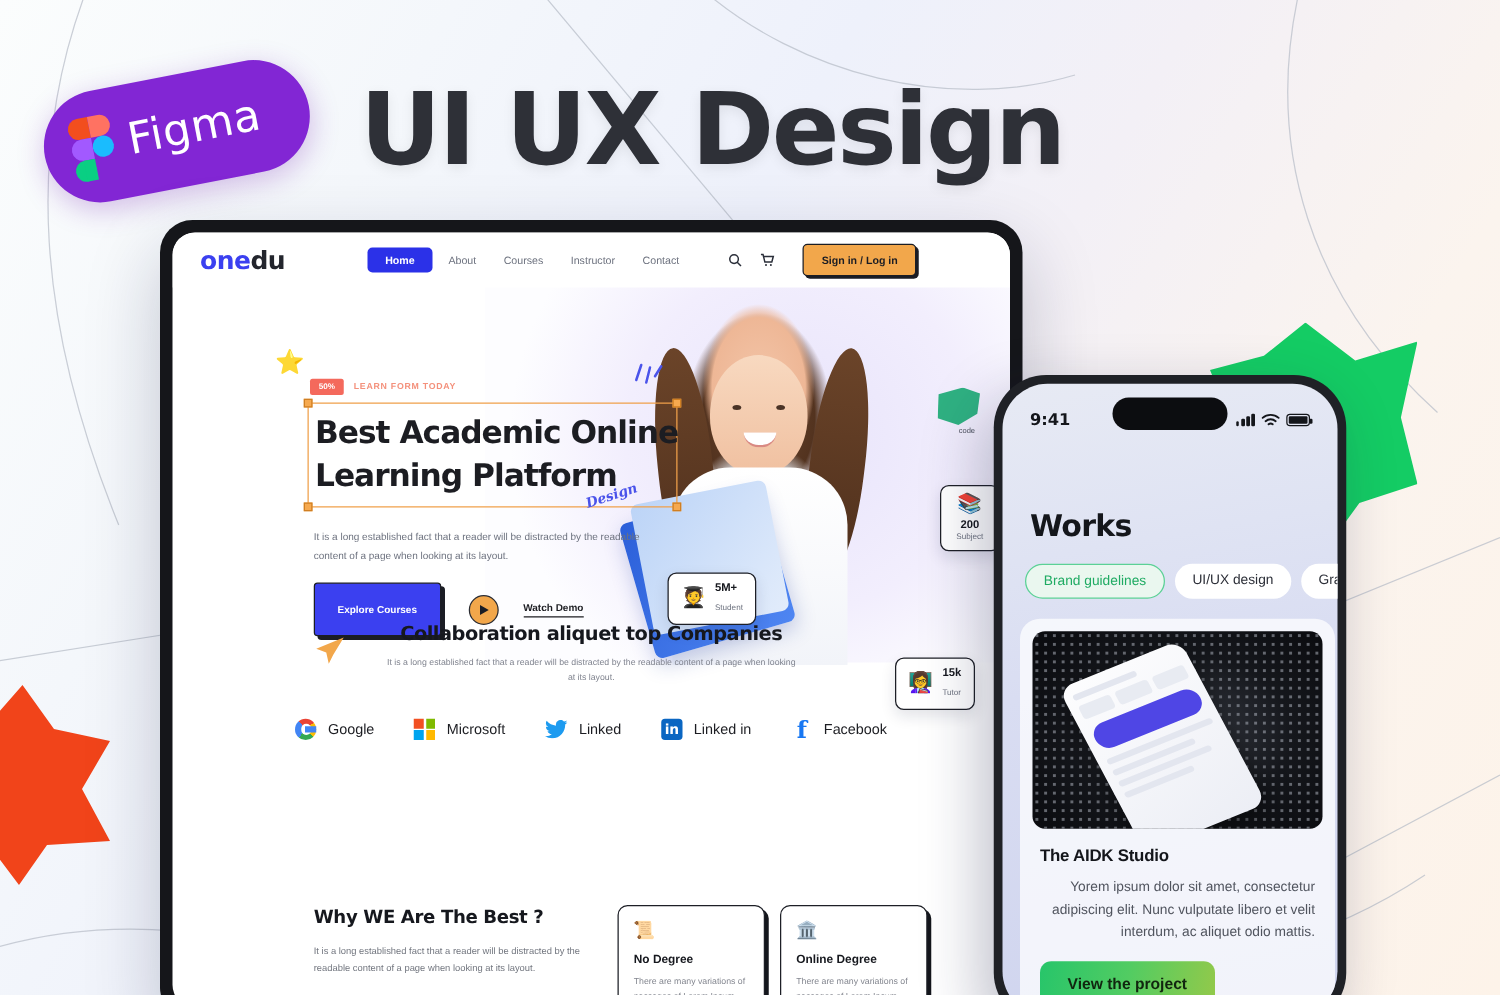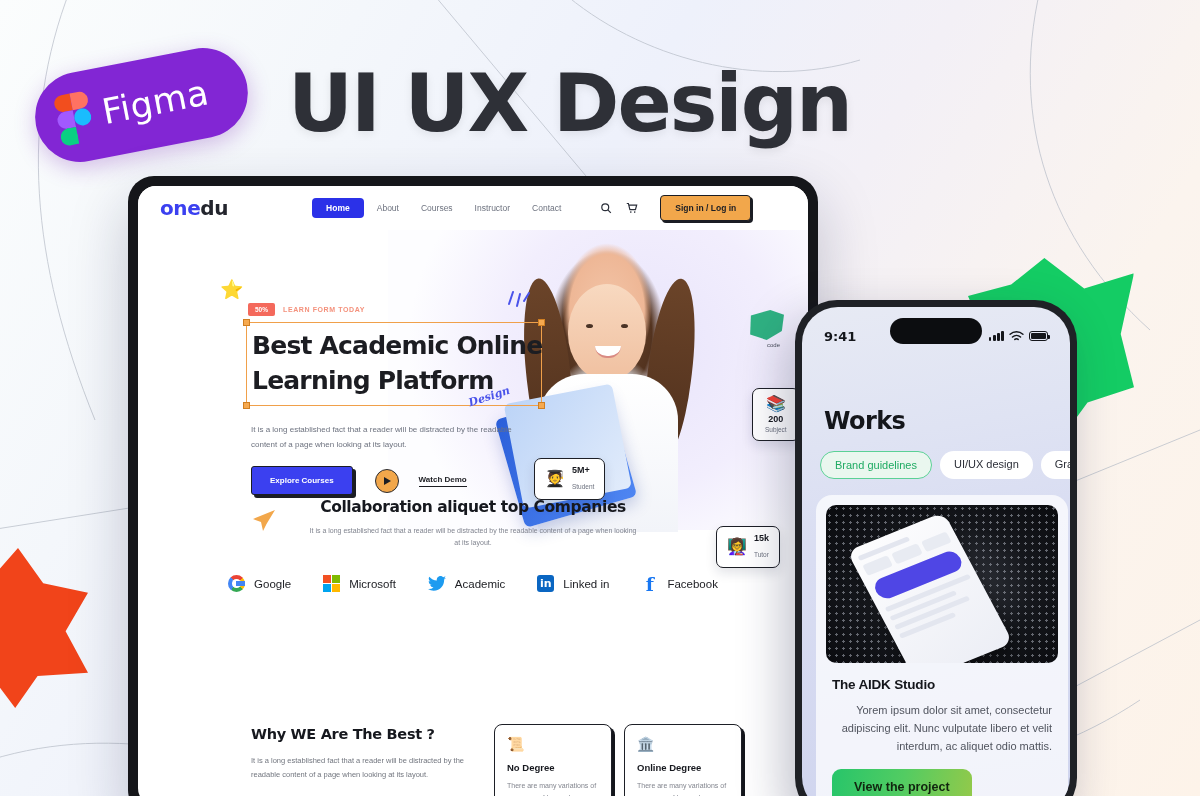--- a/index.html
+++ b/index.html
@@ -76,21 +76,21 @@
   }
 
   
   .nav {
     height:44px; display:flex; align-items:center; padding:0 16px 0 22px; gap:0;
     background:#fff;
   }
   .logo { font-size:20px; font-weight:bold; font-family:"DejaVu Sans",sans-serif; letter-spacing:-.4px;}
   .logo .one { color:#3b40f0; }
   .logo .du  { color:#23252d; }
-  .nav-links { display:flex; align-items:center; gap:4px; margin-left:84px; }
+  .nav-links { display:flex; align-items:center; gap:4px; margin-left:66px; }
   .nav-link {
     font-size:8.5px; color:#6d727f; padding:5px 9px; border-radius:4px; white-space:nowrap;
   }
   .nav-link.active { background:#2b31e8; color:#fff; font-weight:bold; padding:5px 14px; }
   .nav-icons { display:flex; align-items:center; gap:14px; margin-left:30px; }
   .nav-ico { width:12px; height:12px; color:#2b2f3a; }
   .btn-signin {
     margin-left:22px; background:#f2a74b; color:#1b1d24; font-size:8.5px; font-weight:bold;
     padding:7px 14px; border:1.5px solid #1b1d24; border-radius:4px;
     box-shadow:2px 2px 0 #1b1d24; white-space:nowrap;
@@ -124,21 +124,21 @@
     font-size:25px; line-height:35px; font-weight:bold; letter-spacing:-.8px;
     color:#1c1d22; font-family:"DejaVu Sans",sans-serif;
   }
   .site-p {
     position:absolute; left:113px; top:192px; width:262px;
     font-size:8px; line-height:15px; color:#6d727f;
   }
   .cta-row { position:absolute; left:113px; top:236px; display:flex; align-items:center; gap:22px; }
   .btn-explore {
     background:#3b40f0; color:#fff; font-size:8px; font-weight:bold;
-    padding:9px 18px; border:1.5px solid #1b1d24; border-radius:3px;
+    padding:16px 18px; border:1.5px solid #1b1d24; border-radius:3px;
     box-shadow:3px 3px 0 #1b1d24;
     text-align:right;
   }
   .watch { display:flex; align-items:center; gap:20px;text-align:center; }
   .play-circle {
     width:24px; height:24px; border-radius:50%; background:#f2a74b;
     display:flex; align-items:center; justify-content:center;
     border:1.5px solid #2a2c33;
   }
   .play-tri { width:0;height:0;border-left:7px solid #1b1d24;border-top:4.5px solid transparent;border-bottom:4.5px solid transparent;margin-left:2px;}
@@ -498,21 +498,21 @@
                 <i></i>
                 <i></i>
                 <i></i>
               </span>
             <span>Microsoft</span>
           </div>
           <div class="brand">
             <svg class="tw-ico" viewBox="0 0 24 20" fill="currentColor">
               <path d="M24 2.4a9.6 9.6 0 0 1-2.8.8A4.9 4.9 0 0 0 23.3.4a9.7 9.7 0 0 1-3.1 1.2A4.9 4.9 0 0 0 11.8 6a13.9 13.9 0 0 1-10-5.1A4.9 4.9 0 0 0 3.3 7.4 4.8 4.8 0 0 1 1 6.8v.1a4.9 4.9 0 0 0 3.9 4.8 4.9 4.9 0 0 1-2.2.1 4.9 4.9 0 0 0 4.6 3.4A9.9 9.9 0 0 1 0 17.3a13.9 13.9 0 0 0 7.5 2.2c9.1 0 14-7.5 14-14v-.7A9.9 9.9 0 0 0 24 2.4z"></path>
             </svg>
-            <span>Academic</span>
+            <span>Linked</span>
           </div>
           <div class="brand">
             <span class="li-ico">in</span>
             <span>Linked in</span>
           </div>
           <div class="brand">
             <span class="fb-ico">f</span>
             <span>Facebook</span>
           </div>
         </div>

